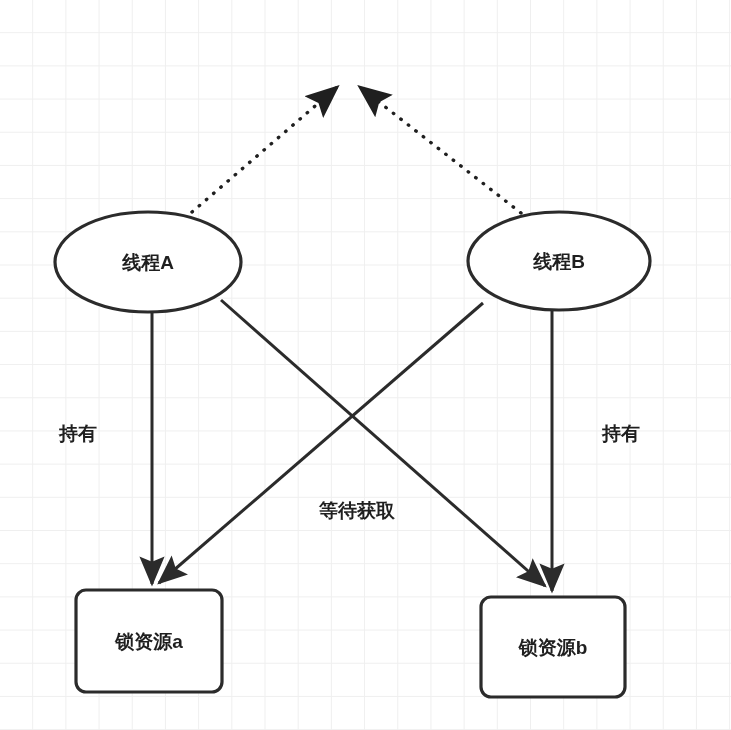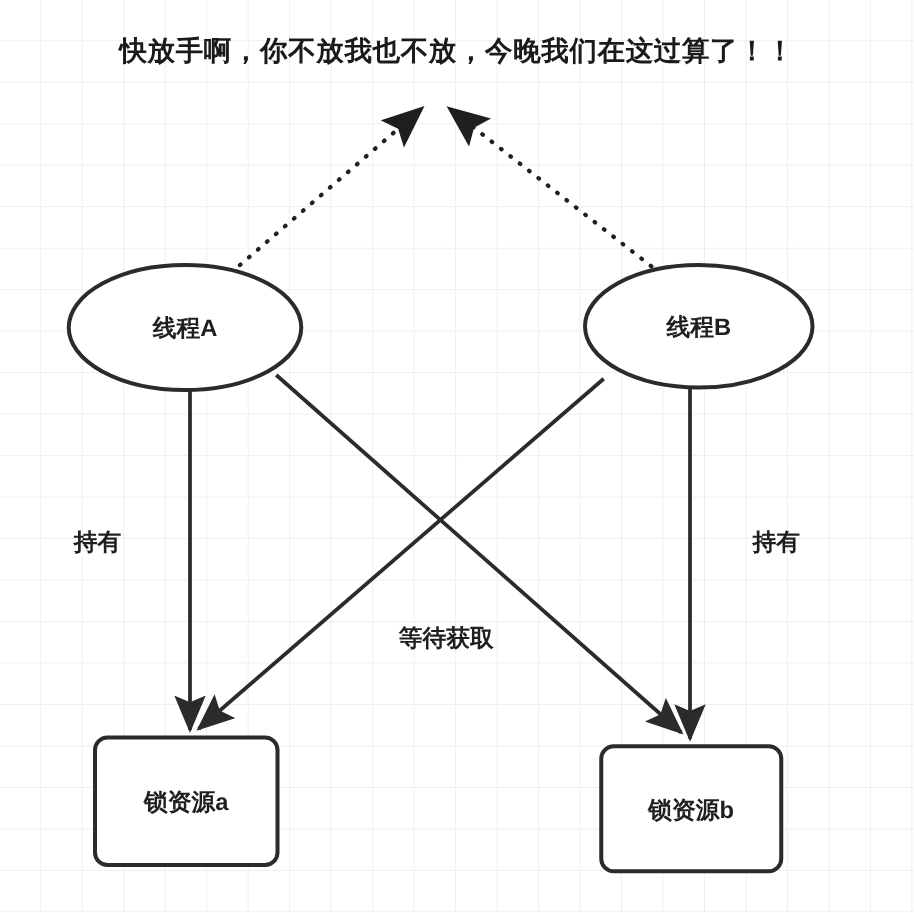--- a/index.html
+++ b/index.html
@@ -72,21 +72,20 @@
     color: #1a1a1a;
     letter-spacing: 0.5px;
     white-space: nowrap;
   }
 </style>
 </head>
 <body>
 
 <div id="canvas">
 
-  <div class="title-text">快放手啊，你不放我也不放，今晚我们在这过算了！！</div>
 
   <svg id="diagram" viewBox="0 0 731 730">
     <defs>
       <marker id="arrow-solid" markerWidth="12" markerHeight="12" refX="9.2" refY="4.2" orient="auto" markerUnits="strokeWidth">
         <path d="M0,0 L10,4.2 L0,8.4 L1.8,4.2 Z" fill="#2b2b2b"></path>
       </marker>
       <marker id="arrow-dotted" markerWidth="12" markerHeight="12" refX="8.6" refY="4.2" orient="auto" markerUnits="strokeWidth">
         <path d="M0,0 L10,4.2 L0,8.4 L1.8,4.2 Z" fill="#1f1f1f"></path>
       </marker>
     </defs>

